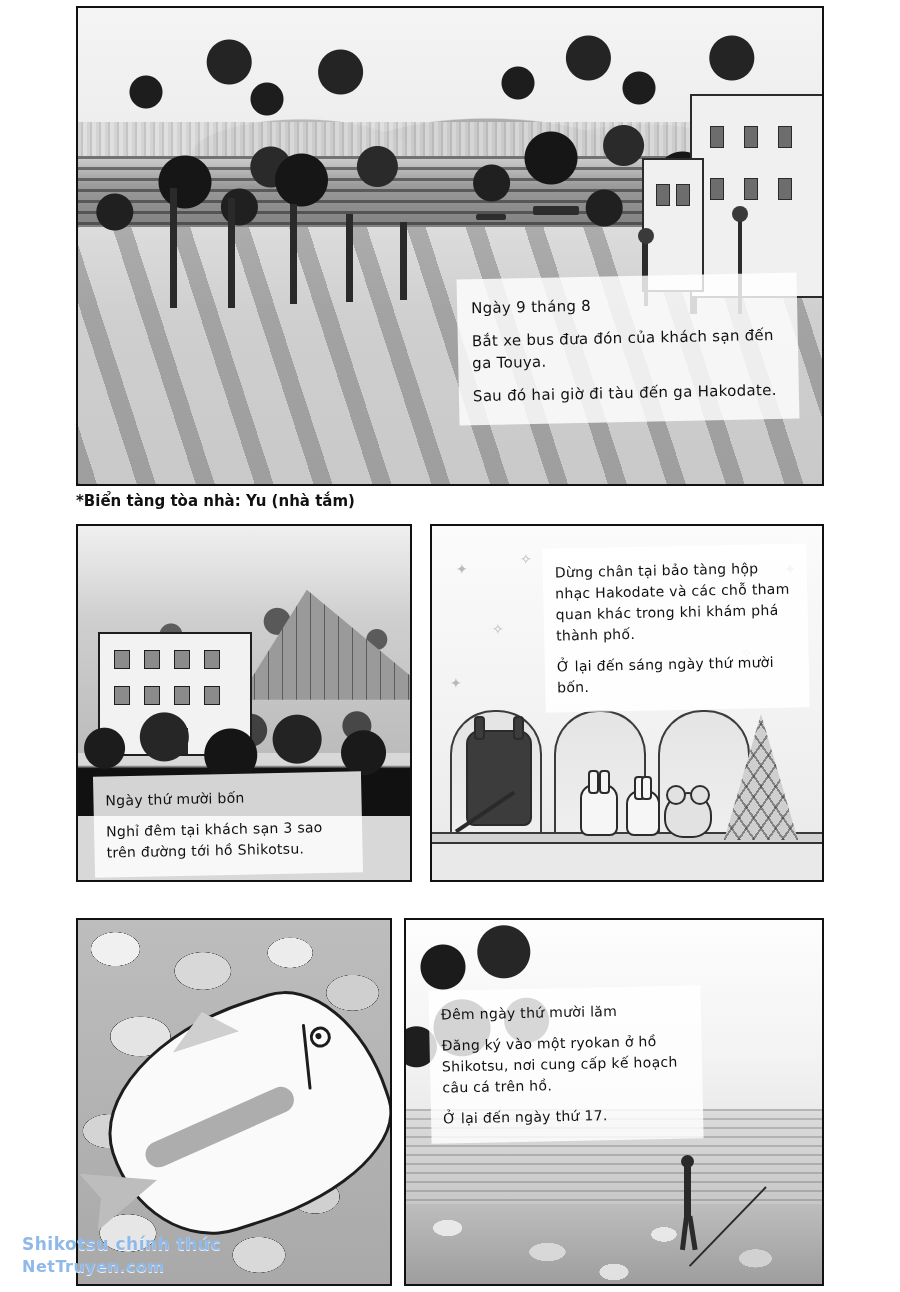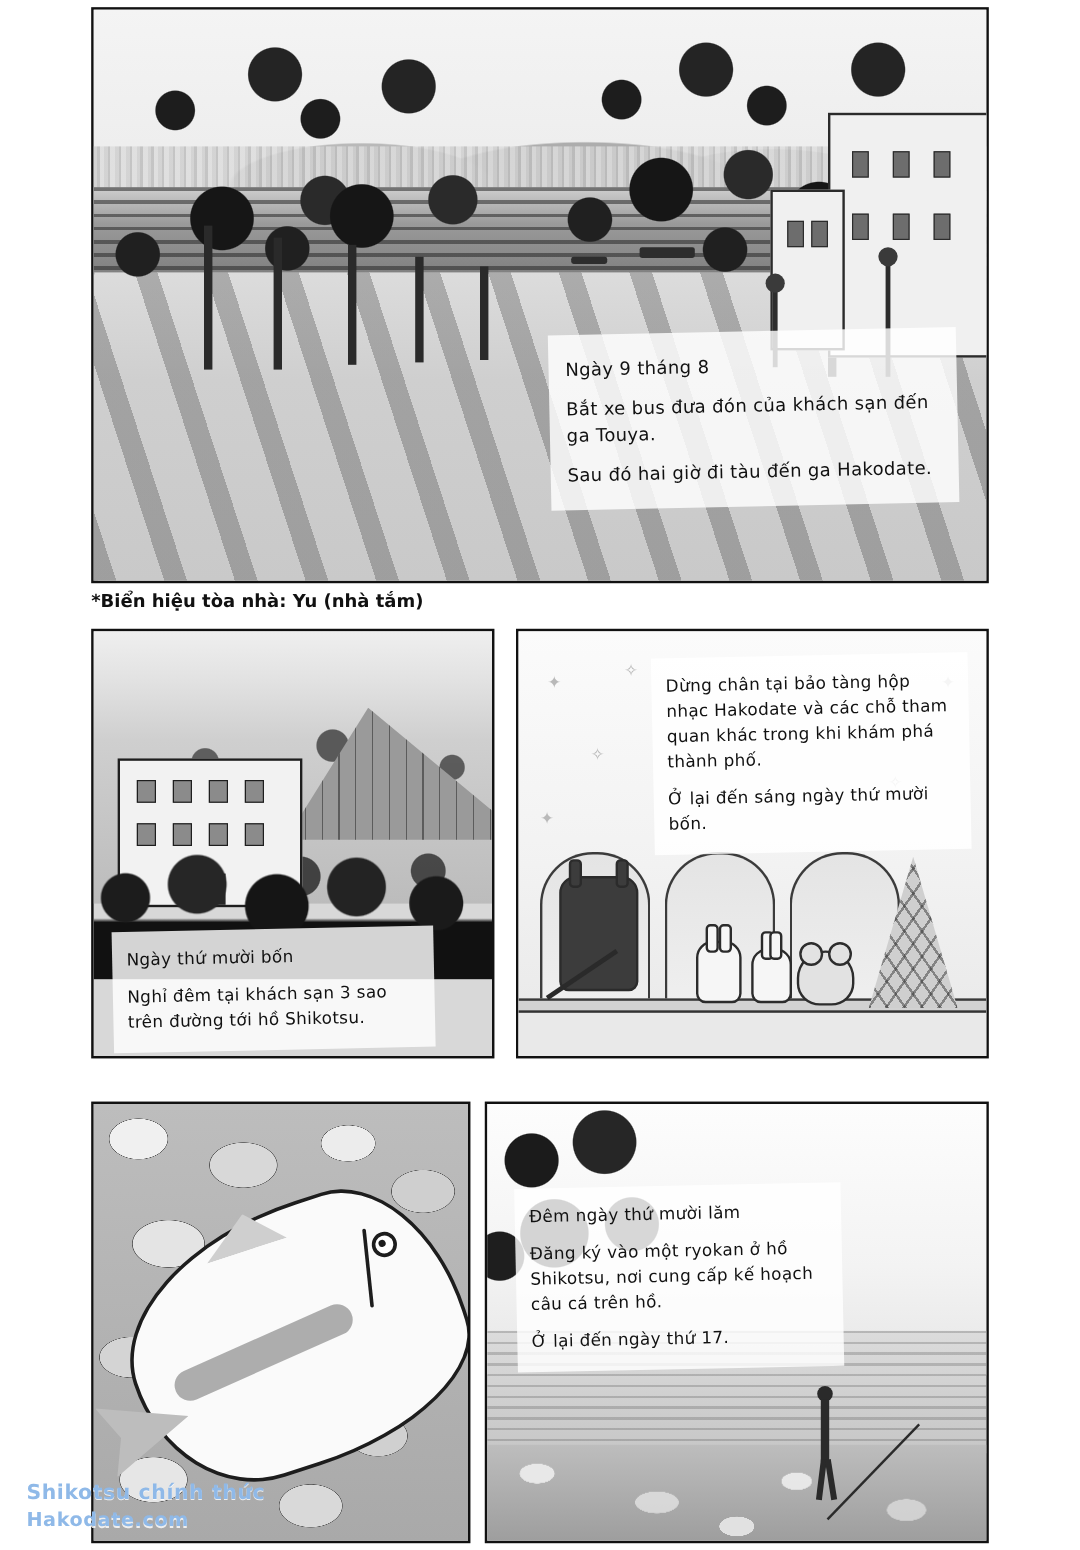--- a/index.html
+++ b/index.html
@@ -426,21 +426,21 @@
     <div class="lamp" style="left:660px; top:210px; height:96px;"></div>
     <div class="lamp" style="left:566px; top:232px; height:66px;"></div>
 
     <div class="caption" id="caption-top">
       <p>Ngày 9 tháng 8</p>
       <p>Bắt xe bus đưa đón của khách sạn đến ga Touya.</p>
       <p>Sau đó hai giờ đi tàu đến ga Hakodate.</p>
     </div>
   </div>
 
-  <div id="footnote">*Biển hiệu tòa nhà: Yu (nhà tắm)</div>
+  <div id="footnote">*Biển tàng tòa nhà: Yu (nhà tắm)</div>
 
   <div class="panel" id="panel-hotel">
     <div class="hillmass"></div>
     <div class="roof-big"></div>
     <div class="hotel">
       <div class="hwin" style="left:14px; top:16px;"></div>
       <div class="hwin" style="left:44px; top:16px;"></div>
       <div class="hwin" style="left:74px; top:16px;"></div>
       <div class="hwin" style="left:104px; top:16px;"></div>
       <div class="hwin" style="left:14px; top:52px;"></div>
@@ -514,16 +514,16 @@
 
     <div class="caption" id="caption-lake">
       <p>Đêm ngày thứ mười lăm</p>
       <p>Đăng ký vào một ryokan ở hồ Shikotsu, nơi cung cấp kế hoạch câu cá trên hồ.</p>
       <p>Ở lại đến ngày thứ 17.</p>
     </div>
   </div>
 
   <div id="watermark">
     <div class="w1">Shikotsu chính thức</div>
-    <div class="w2">Hakodate.com</div>
+    <div class="w2">NetTruyen.com</div>
   </div>
 
 </div>
 
 </body></html>

